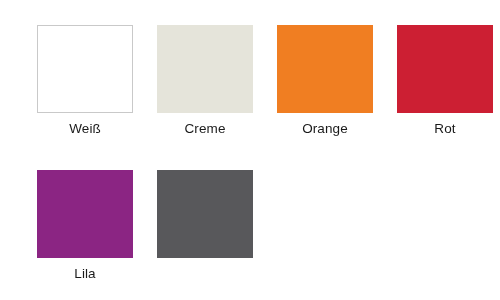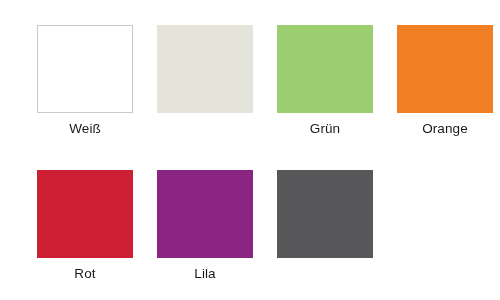--- a/index.html
+++ b/index.html
@@ -67,26 +67,23 @@
 <div id="swatch-page" style="background-color: rgb(255, 255, 255);">
   <div class="swatch-grid">
 
     <div class="swatch-cell">
       <span class="swatch-chip bordered" style="background-color: rgb(255, 255, 255); border-color: rgb(201, 201, 201);"></span>
       <span class="swatch-label">Weiß</span>
     </div>
 
     <div class="swatch-cell">
       <span class="swatch-chip" style="background-color: rgb(229, 228, 218);"></span>
+      <span class="swatch-label">Creme</span>
     </div>
 
-    <div class="swatch-cell">
-      <span class="swatch-chip" style="background-color: rgb(155, 206, 110);"></span>
-      <span class="swatch-label">Grün</span>
-    </div>
 
     <div class="swatch-cell">
       <span class="swatch-chip" style="background-color: rgb(240, 126, 34);"></span>
       <span class="swatch-label">Orange</span>
     </div>
 
     <div class="swatch-cell">
       <span class="swatch-chip" style="background-color: rgb(204, 31, 51);"></span>
       <span class="swatch-label">Rot</span>
     </div>

